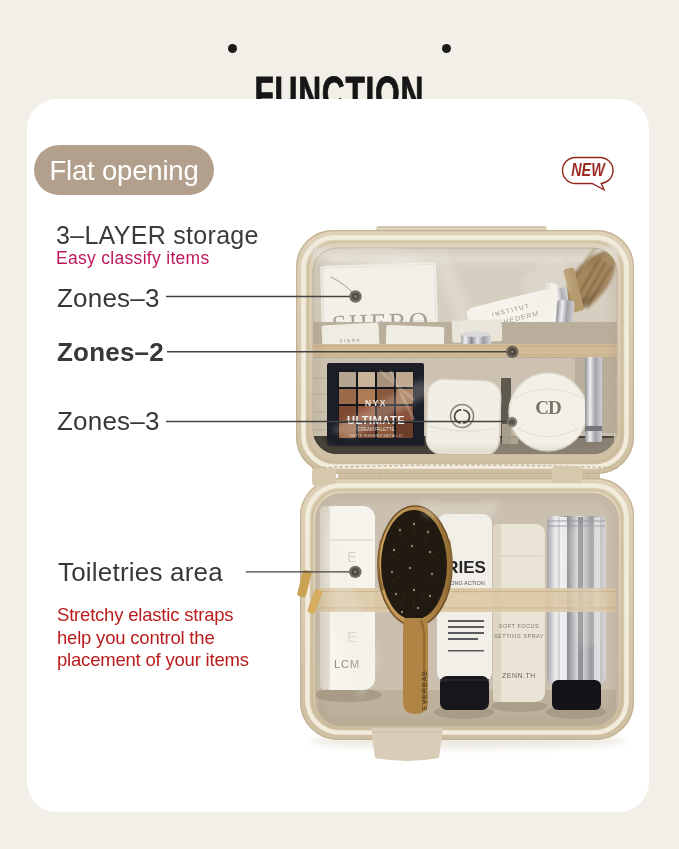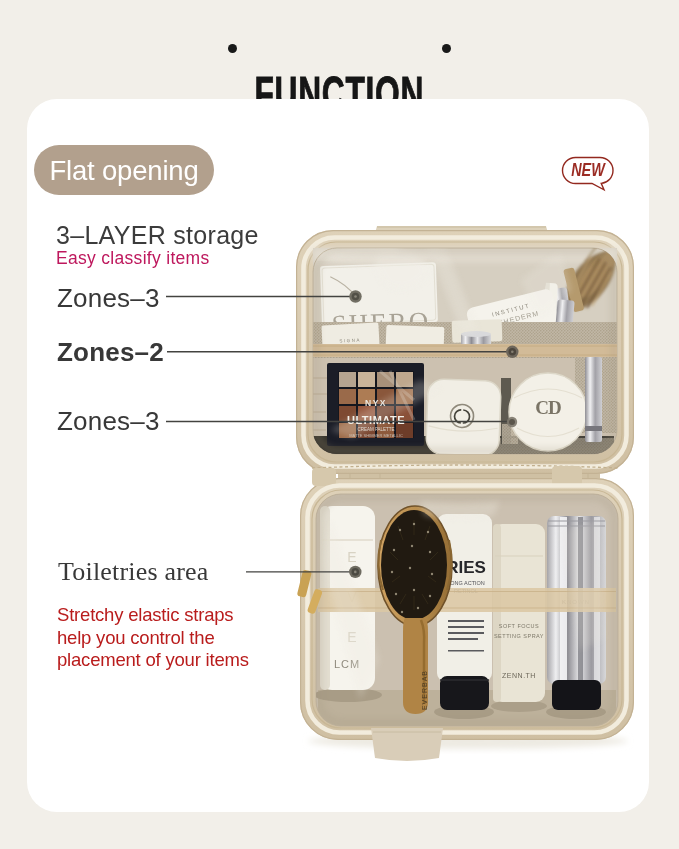--- a/index.html
+++ b/index.html
@@ -31,21 +31,21 @@
 <div class="abs" style="left:56px;top:222.8px;font-size:25px;line-height:25px;color:#3c3c3c;letter-spacing:0.3px;">3–LAYER storage</div>
 
 <div class="abs" style="left:56px;top:250.2px;font-size:17.5px;line-height:17.5px;color:#be185d;letter-spacing:0.3px;">Easy classify items</div>
 
 <div class="abs" style="left:57px;top:284.5px;font-size:26px;line-height:26px;color:#383838;letter-spacing:0.2px;">Zones–3</div>
 
 <div class="abs" style="left:57px;top:339.3px;font-size:26px;line-height:26px;color:#383838;letter-spacing:0.2px;font-weight:bold;">Zones–2</div>
 
 <div class="abs" style="left:57px;top:408.2px;font-size:26px;line-height:26px;color:#383838;letter-spacing:0.2px;">Zones–3</div>
 
-<div class="abs" style="left:58px;top:559px;font-size:26px;line-height:26px;color:#383838;letter-spacing:0.2px;font-family:Liberation Serif, serif;">Toiletries area</div>
+<div class="abs" style="left:58px;top:559px;font-size:26px;line-height:26px;color:#383838;letter-spacing:0.2px;">Toiletries area</div>
 
 <div class="abs" style="left:57px;top:604px;font-size:18.5px;color:#b91c1c;line-height:22.7px;letter-spacing:-0.2px;">Stretchy elastic straps<br>help you control the<br>placement of your items</div>
 
 <svg class="abs" style="left:0;top:0;" width="679" height="849" viewBox="0 0 679 849">
   <defs>
     <linearGradient id="shell" x1="0" y1="0" x2="0" y2="1">
       <stop offset="0" stop-color="#ded1b8"></stop>
         <stop offset="0.5" stop-color="#d8cab0"></stop>
         <stop offset="1" stop-color="#cfbfa2"></stop>
     </linearGradient>

